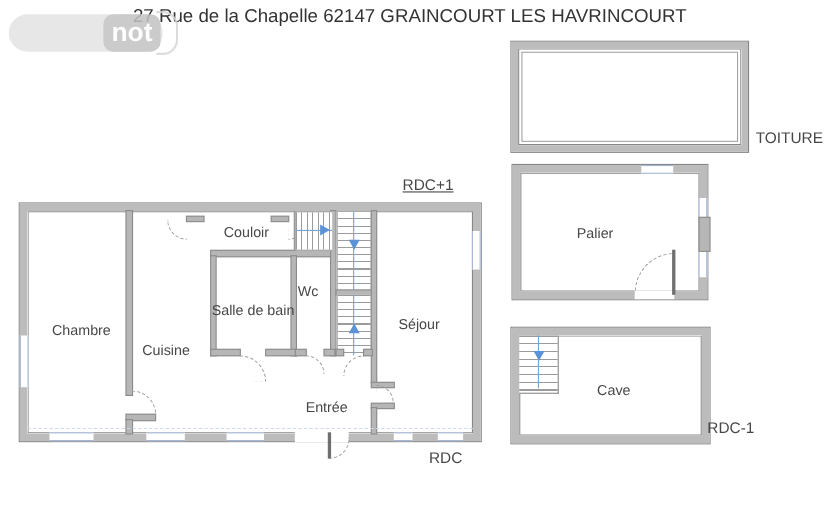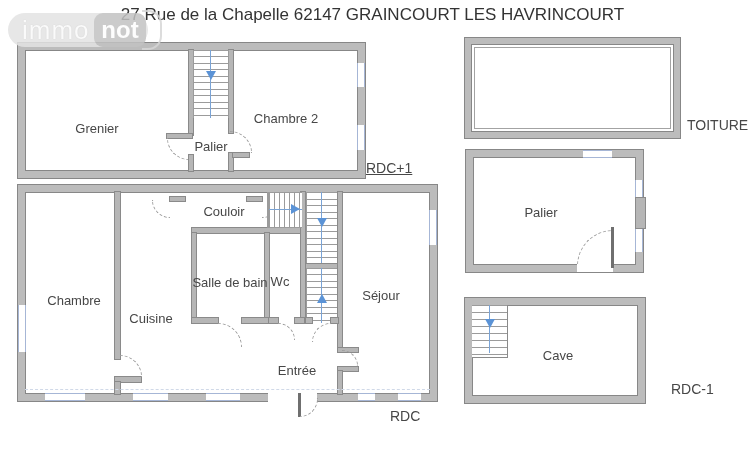--- a/index.html
+++ b/index.html
@@ -36,45 +36,26 @@
   .leaf{position:absolute;background:#6f6f6f;z-index:6;}
   .patch{position:absolute;background:#fff;z-index:5;}
 </style>
 </head>
 <body>
 
 <div id="cv">
 
   <div id="logo">
     <div class="pill"></div>
-    <div class="immo">immo</div>
     <div class="not">not</div>
     <div class="brk"></div>
   </div>
 
   <div id="title">27 Rue de la Chapelle 62147 GRAINCOURT LES HAVRINCOURT</div>
 
-  <div class="plan" style="left:18px;top:43px;width:333px;height:121px;">
-    <div class="wall" style="left:164px;top:0;width:4px;height:85px;"></div>
-    <div class="wall" style="left:204px;top:0;width:4px;height:83px;"></div>
-    <div class="st-v" style="left:168px;top:0;width:36px;height:68px;"></div>
-    <div class="bl-v" style="left:185px;top:0;height:68px;"></div>
-    <div class="tri-d" style="left:181px;top:21px;"></div>
-    <div class="wall" style="left:142px;top:84px;width:25px;height:4px;"></div>
-    <div class="arc bl" style="left:142px;top:88px;width:22px;height:22px;"></div>
-    <div class="wall" style="left:164px;top:105px;width:4px;height:16px;"></div>
-    <div class="wall" style="left:204px;top:103px;width:4px;height:18px;"></div>
-    <div class="wall" style="left:208px;top:103px;width:16px;height:4px;"></div>
-    <div class="arc tr" style="left:205px;top:81px;width:22px;height:22px;"></div>
-    <div class="win-v" style="right:-7px;top:13px;height:24px;"></div>
-    <div class="win-v" style="right:-7px;top:75px;height:25px;"></div>
-    <div class="rlabel" style="left:72px;top:78px;">Grenier</div>
-    <div class="rlabel" style="left:261px;top:68px;">Chambre 2</div>
-    <div class="rlabel" style="left:186px;top:96px;">Palier</div>
-  </div>
   <div class="llabel" style="left:366px;top:160px;text-decoration:underline;">RDC+1</div>
 
   <div class="plan" style="left:18px;top:185px;width:405px;height:202px;">
 
     <div class="wall" style="left:90px;top:0;width:5px;height:167px;"></div>
     <div class="wall" style="left:90px;top:185px;width:26px;height:5px;"></div>
     <div class="wall" style="left:90px;top:190px;width:5px;height:12px;"></div>
     <div class="arc tr" style="left:95px;top:163px;width:22px;height:22px;"></div>
 
     <div class="wall" style="left:145px;top:5px;width:15px;height:4px;"></div>
@@ -122,21 +103,21 @@
     <div class="win-h" style="left:108px;bottom:-7px;width:35px;"></div>
     <div class="win-h" style="left:181px;bottom:-7px;width:34px;"></div>
     <div class="win-h" style="left:333px;bottom:-7px;width:17px;"></div>
     <div class="win-h" style="left:373px;bottom:-7px;width:23px;"></div>
     <div class="dash-in" style="left:0;top:197px;width:405px;"></div>
 
     <div class="rlabel" style="left:49px;top:108px;">Chambre</div>
     <div class="rlabel" style="left:126px;top:126px;">Cuisine</div>
     <div class="rlabel" style="left:199px;top:19px;">Couloir</div>
     <div class="rlabel" style="left:205px;top:90px;">Salle de bain</div>
-    <div class="rlabel" style="left:255px;top:89px;">Wc</div>
+    <div class="rlabel" style="left:255px;top:73px;">Wc</div>
     <div class="rlabel" style="left:356px;top:103px;">Séjour</div>
     <div class="rlabel" style="left:272px;top:178px;">Entrée</div>
   </div>
   <div class="llabel" style="left:390px;top:408px;">RDC</div>
 
   <div class="patch" style="left:268px;top:392px;width:49px;height:10px;"></div>
   <div class="leaf" style="left:298px;top:393px;width:3px;height:24px;"></div>
   <div class="arc br" style="left:300px;top:398px;width:18px;height:19px;z-index:6;"></div>
 
   <div class="plan plan6" style="left:465px;top:38px;width:203px;height:88px;">
@@ -154,15 +135,15 @@
     <div class="arc tl" style="left:104px;top:73px;width:36px;height:36px;"></div>
     <div class="rlabel" style="left:68px;top:55px;">Palier</div>
   </div>
 
   <div class="plan" style="left:465px;top:298px;width:166px;height:91px;">
     <div class="st-v" style="left:0;top:0;width:36px;height:53px;background-image:repeating-linear-gradient(to bottom,#9b9b9b 0,#9b9b9b 1px,transparent 1px,transparent 7px);border-left:none;border-right:1.5px solid #8a8a8a;border-bottom:1.5px solid #8a8a8a;"></div>
     <div class="bl-v" style="left:17px;top:0;height:48px;"></div>
     <div class="tri-d" style="left:13px;top:14px;"></div>
     <div class="rlabel" style="left:86px;top:50px;">Cave</div>
   </div>
-  <div class="llabel" style="left:671px;top:381px;">RDC-1</div>
+  <div class="llabel" style="left:643px;top:381px;">RDC-1</div>
 
 </div>
 
 </body></html>

